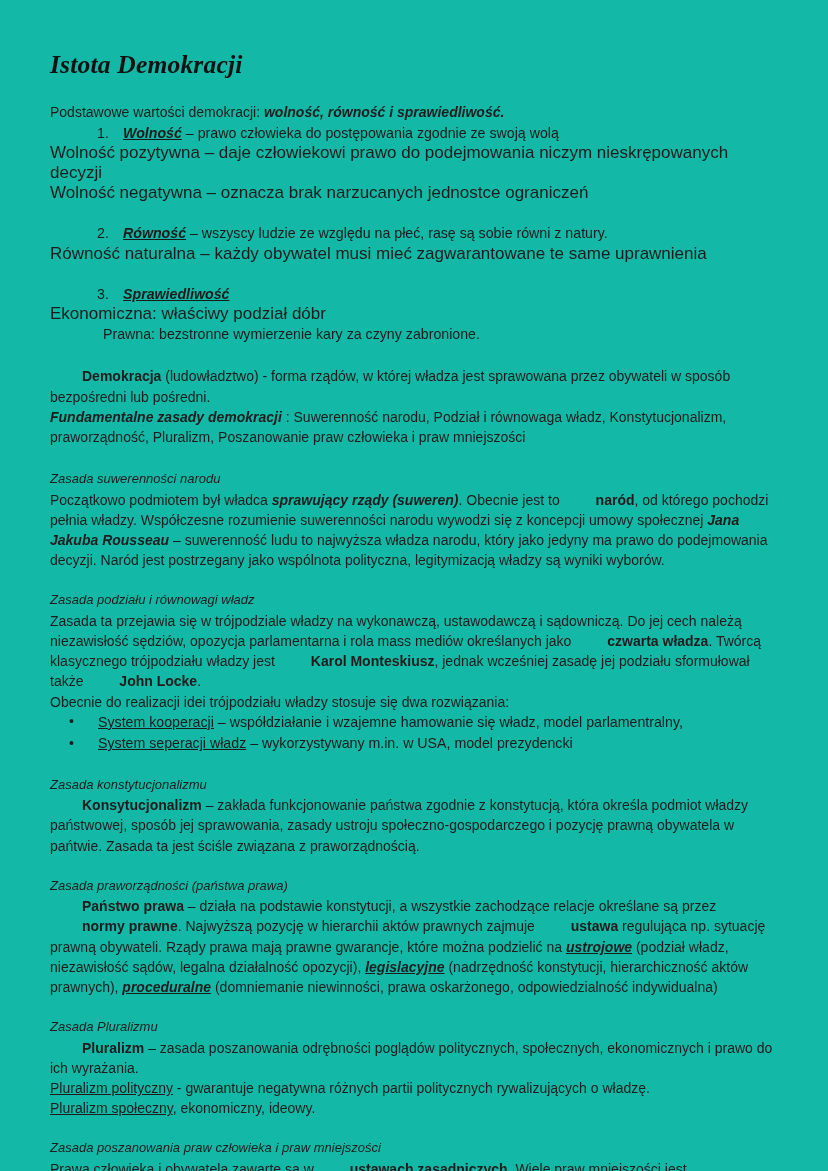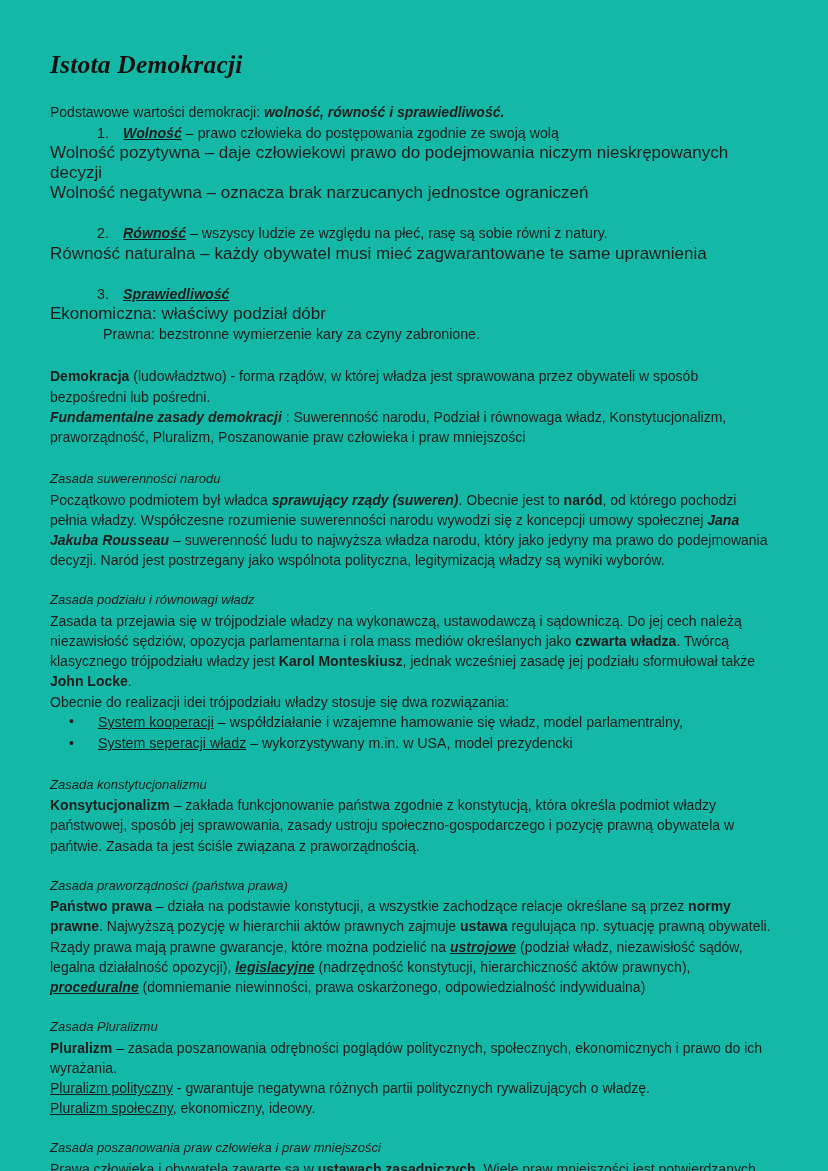--- a/index.html
+++ b/index.html
@@ -47,21 +47,21 @@
   }
   .gap-lg { height: 20px; }
   .gap-xl { height: 22px; }
   .section-head {
     font-style: italic;
     font-size: 13px;
     line-height: 20.4px;
     margin: 0;
     color: #1c1c1c;
   }
-  b, .b { font-weight: bold; }
+  b, .b { font-weight: bold; margin-left: 32px; }
   .u { text-decoration: underline; }
   .bi { font-weight: bold; font-style: italic; }
   .biu { font-weight: bold; font-style: italic; text-decoration: underline; }
 
   
   ol.num {
     list-style: none;
     margin: 0;
     padding: 0;
   }

